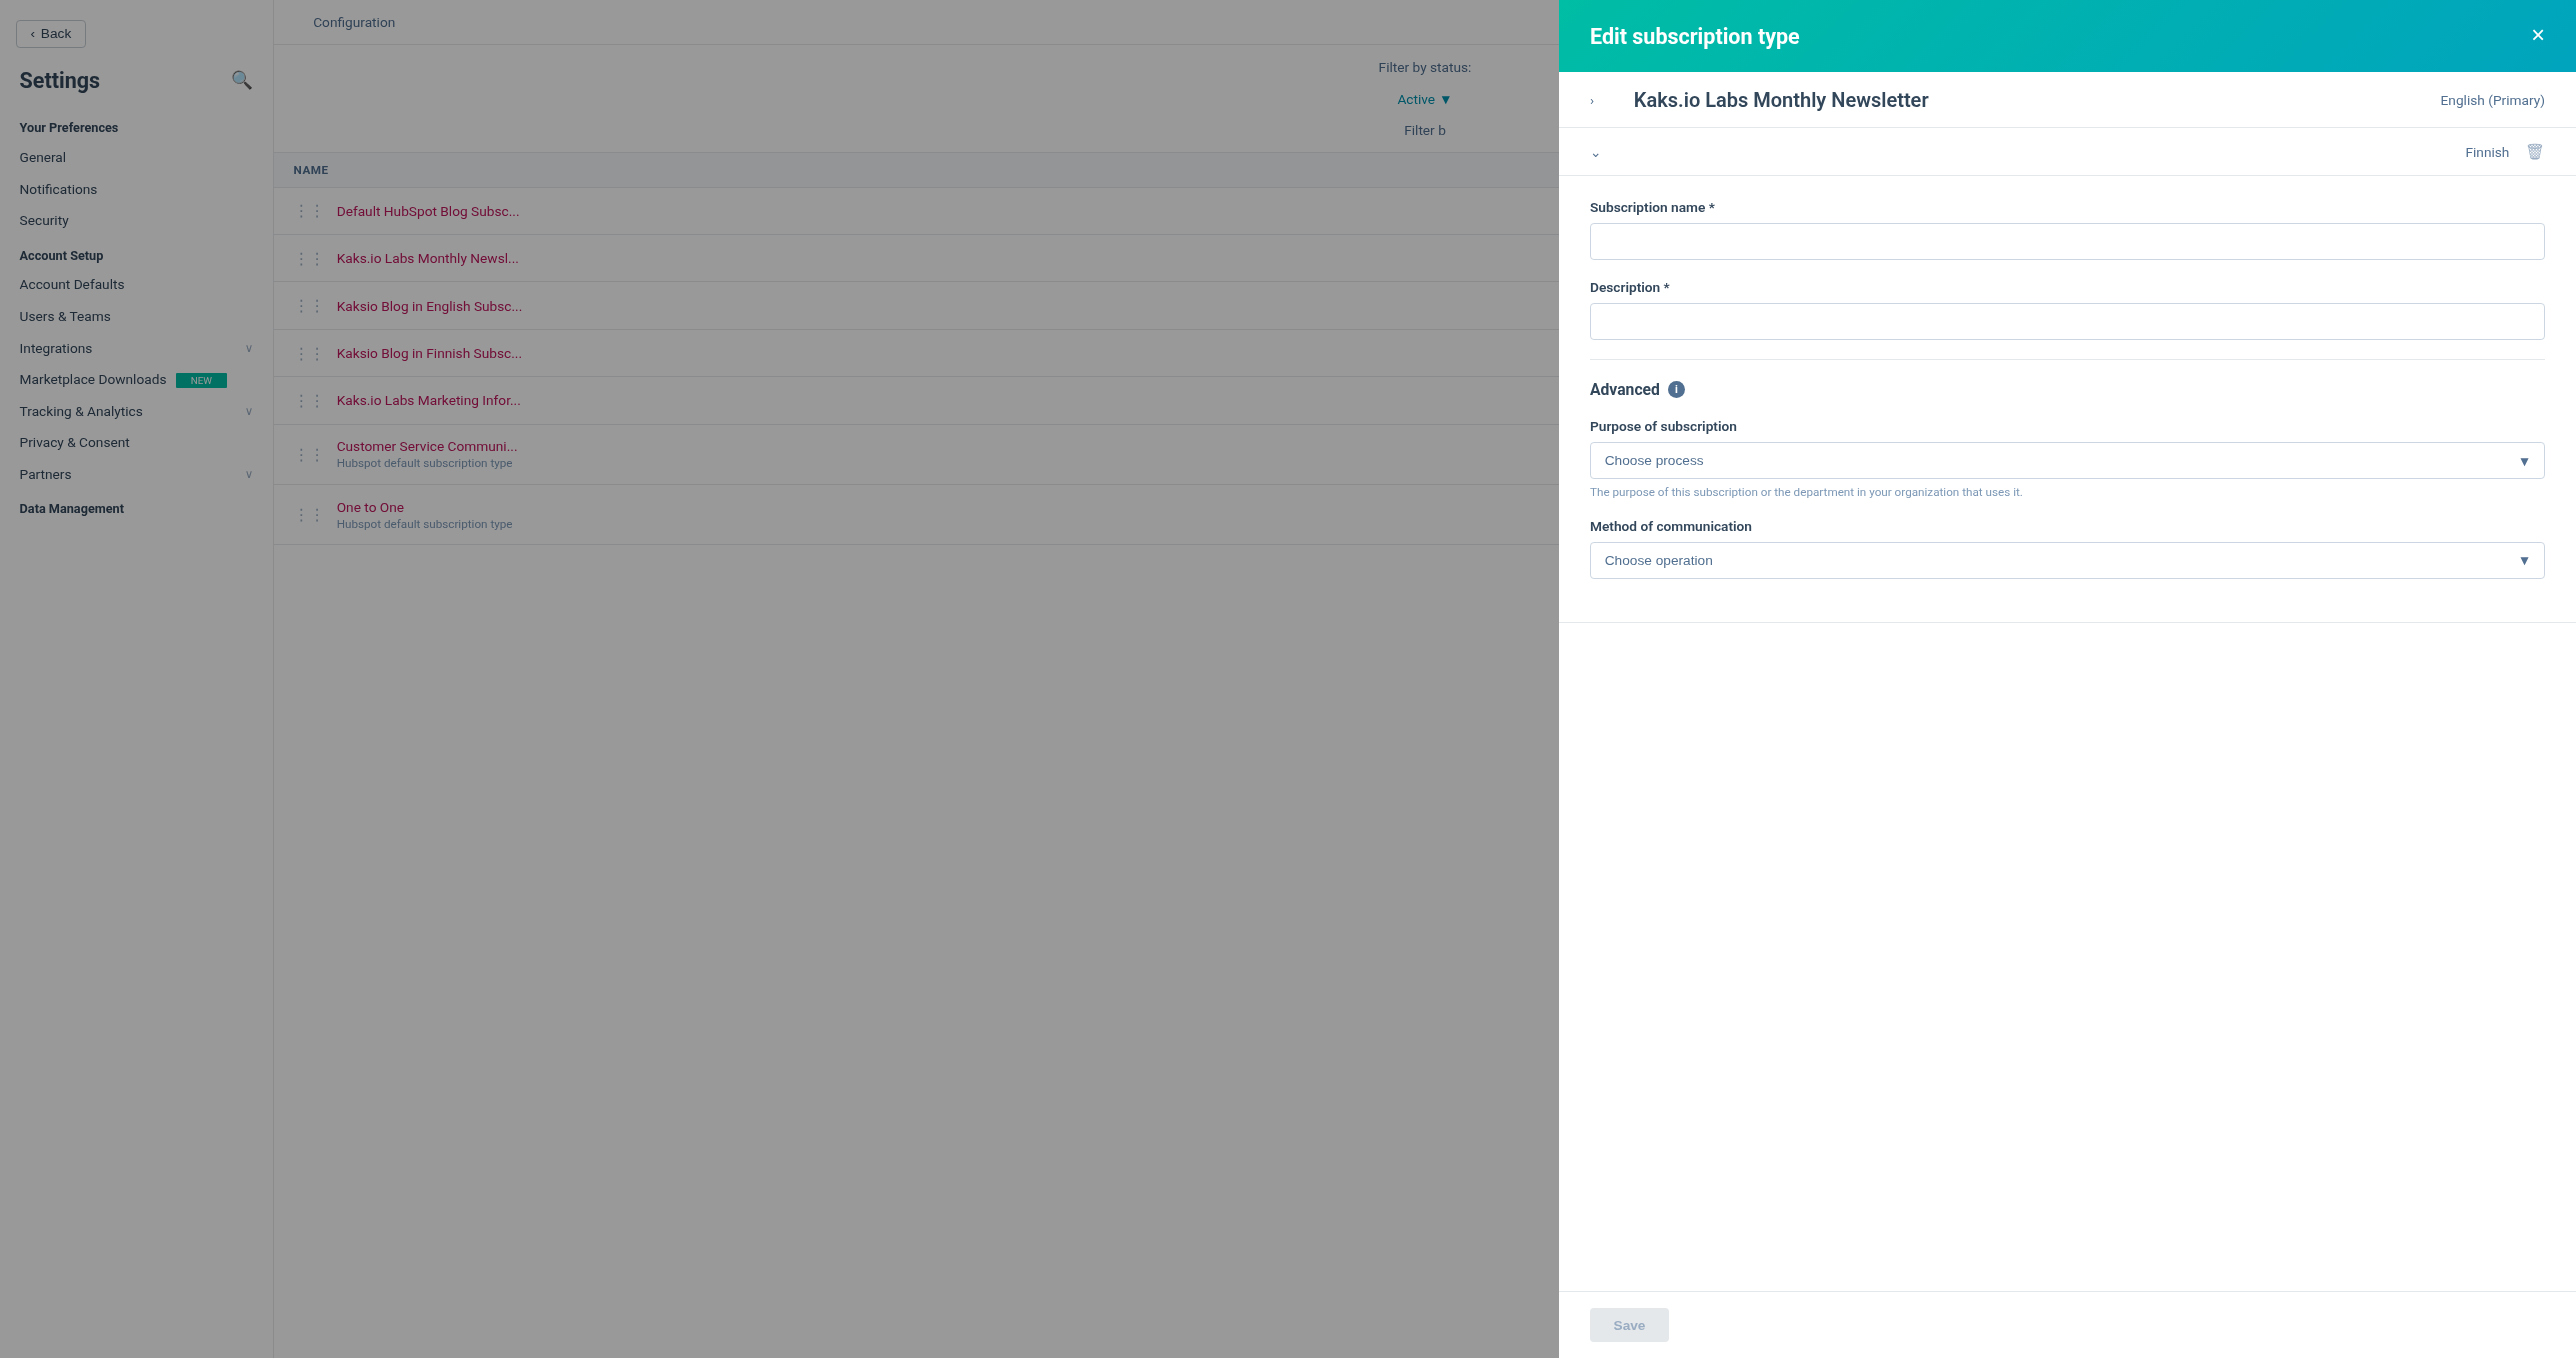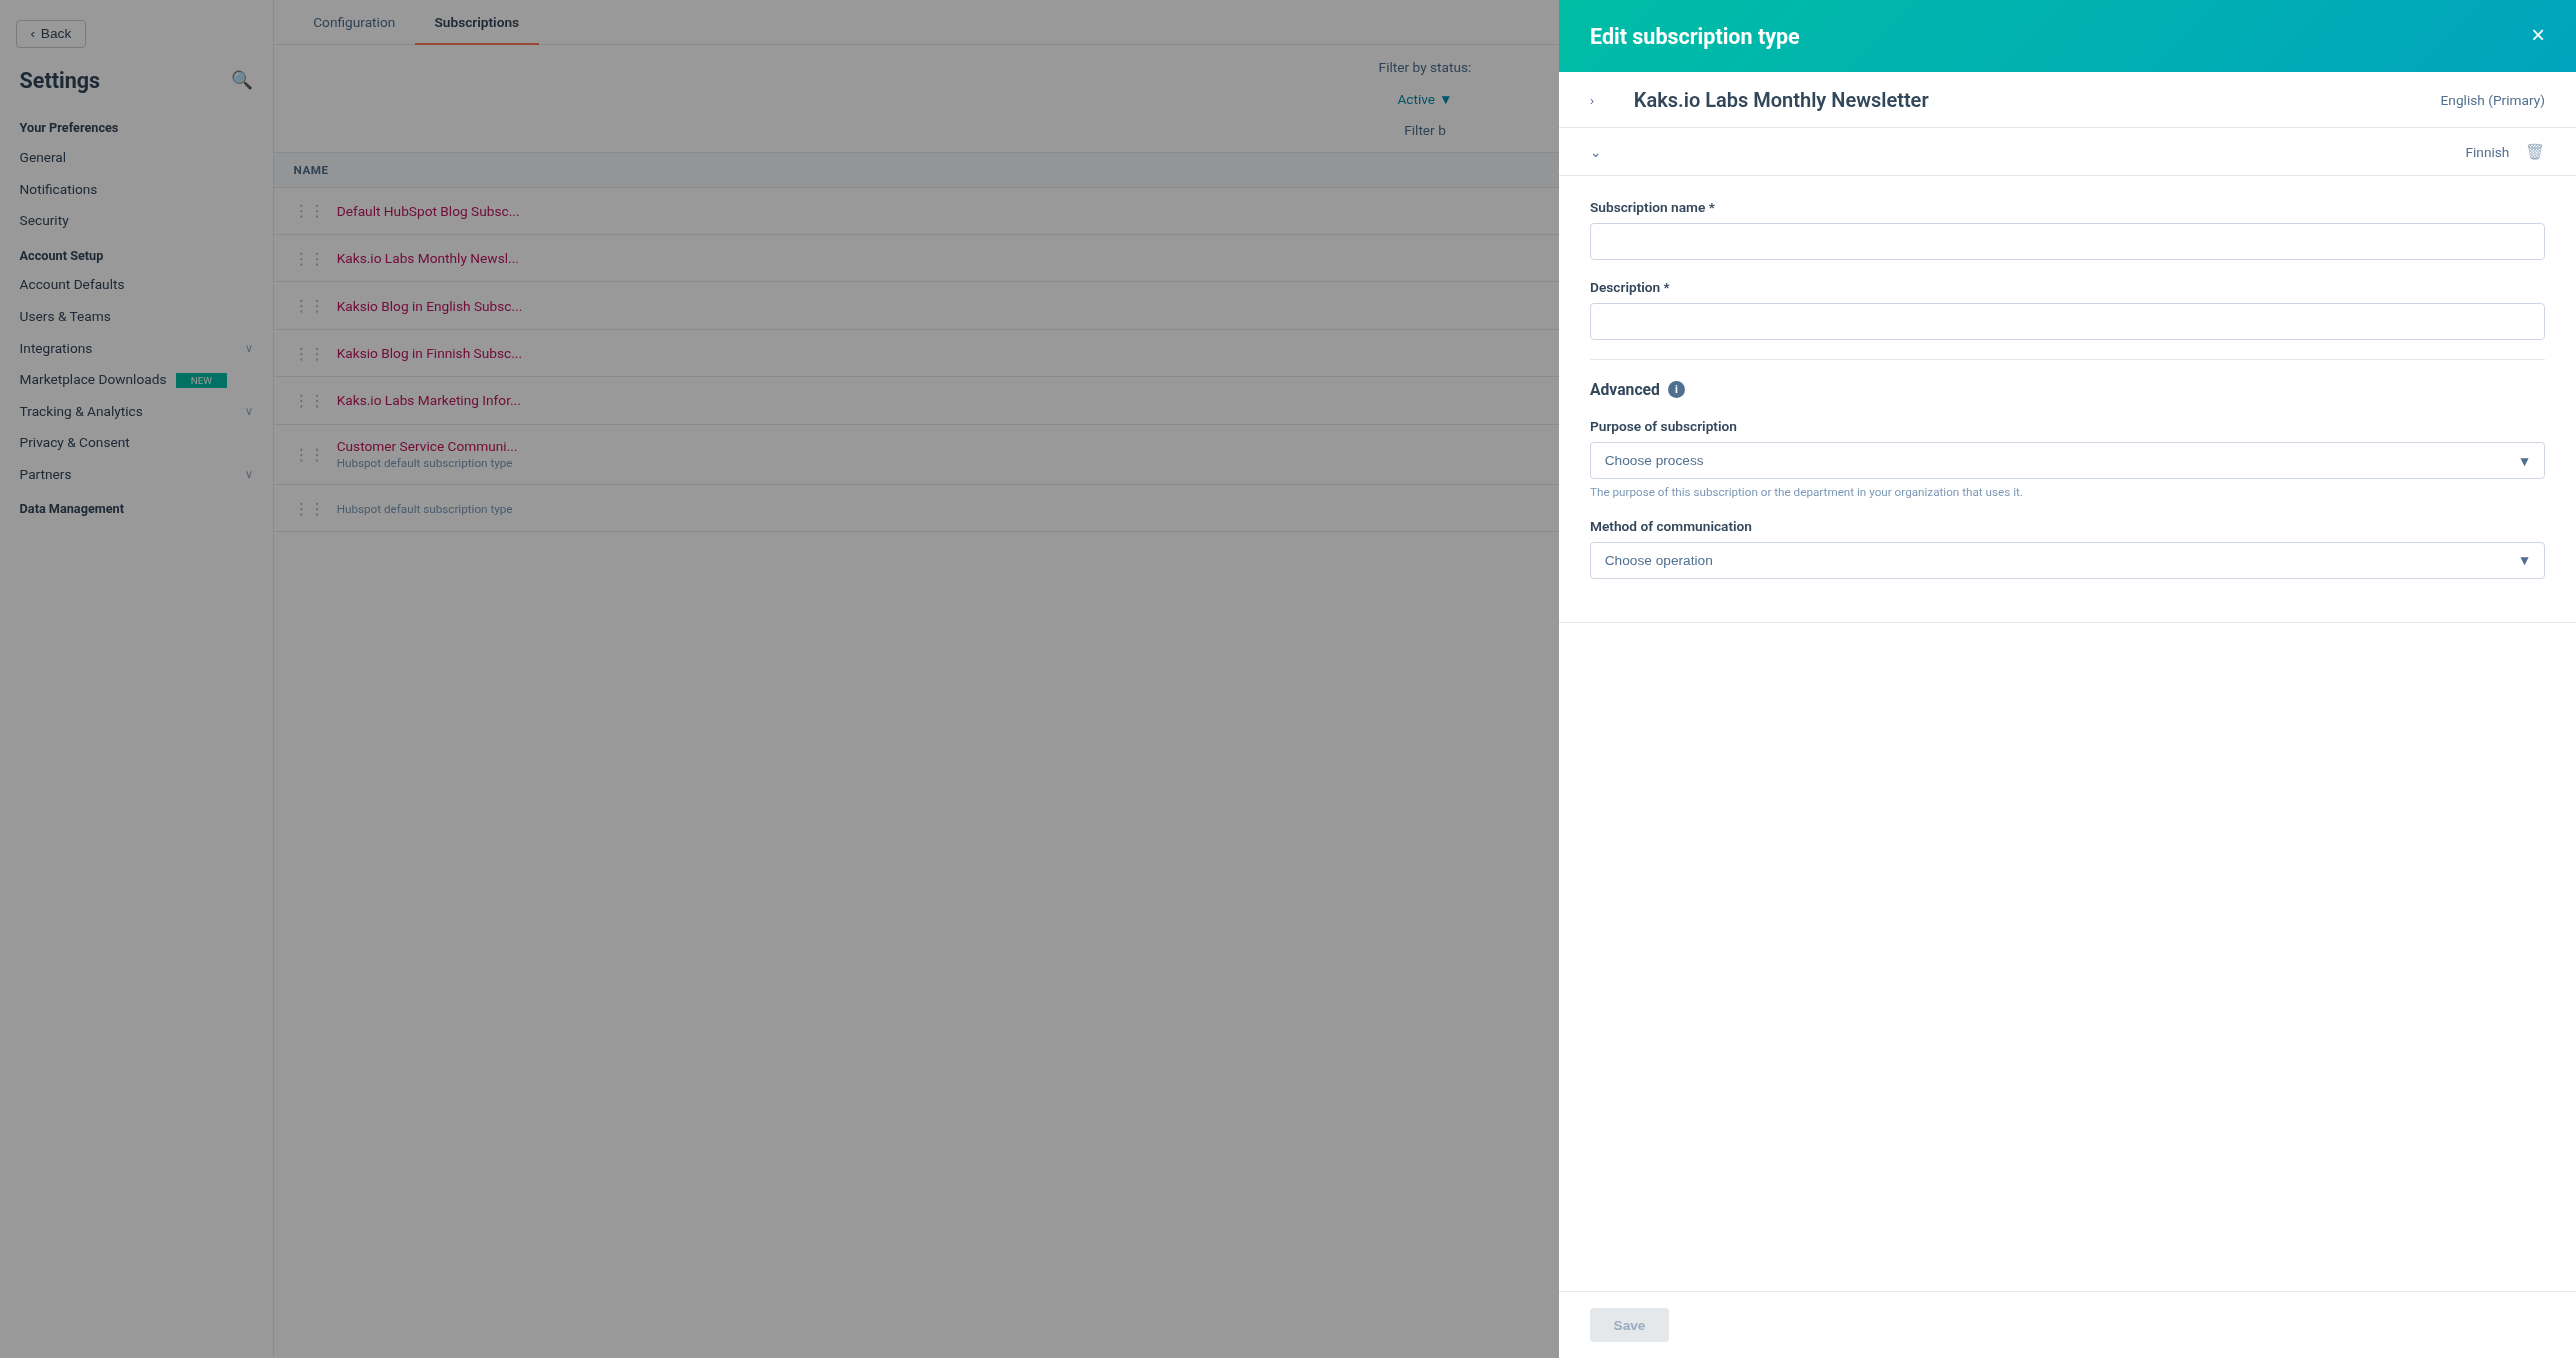--- a/index.html
+++ b/index.html
@@ -64,20 +64,21 @@
       overflow: hidden;
       position: relative;
     }
 
     
     .tabs-bar {
       background: #fff;
       border-bottom: 1px solid #e5e8eb;
       display: flex;
       padding: 0 19.6px;
+      justify-content: space-between;
     }
     .tab {
       padding: 13.7px 19.6px;
       font-size: 13.7px;
       color: #516f90;
       cursor: pointer;
       border-bottom: 2.9px solid transparent;
       margin-bottom: -1px;
     }
     .tab.active { color: #33475b; border-bottom-color: #ff7a59; font-weight: 600; }
@@ -377,20 +378,21 @@
     <div class="table-row">
       <span class="drag-handle">⋮⋮</span>
       <div class="row-main">
         <div class="row-name">Customer Service Communi...</div>
         <div class="row-sub">Hubspot default subscription type</div>
       </div>
     </div>
     <div class="table-row">
       <span class="drag-handle">⋮⋮</span>
       <div class="row-main">
+        <div class="row-name">One to One</div>
         <div class="row-sub">Hubspot default subscription type</div>
       </div>
     </div>
   </div>
 </div>
 
 <div class="overlay">
   <div class="modal-panel">
 
     <div class="modal-header">

